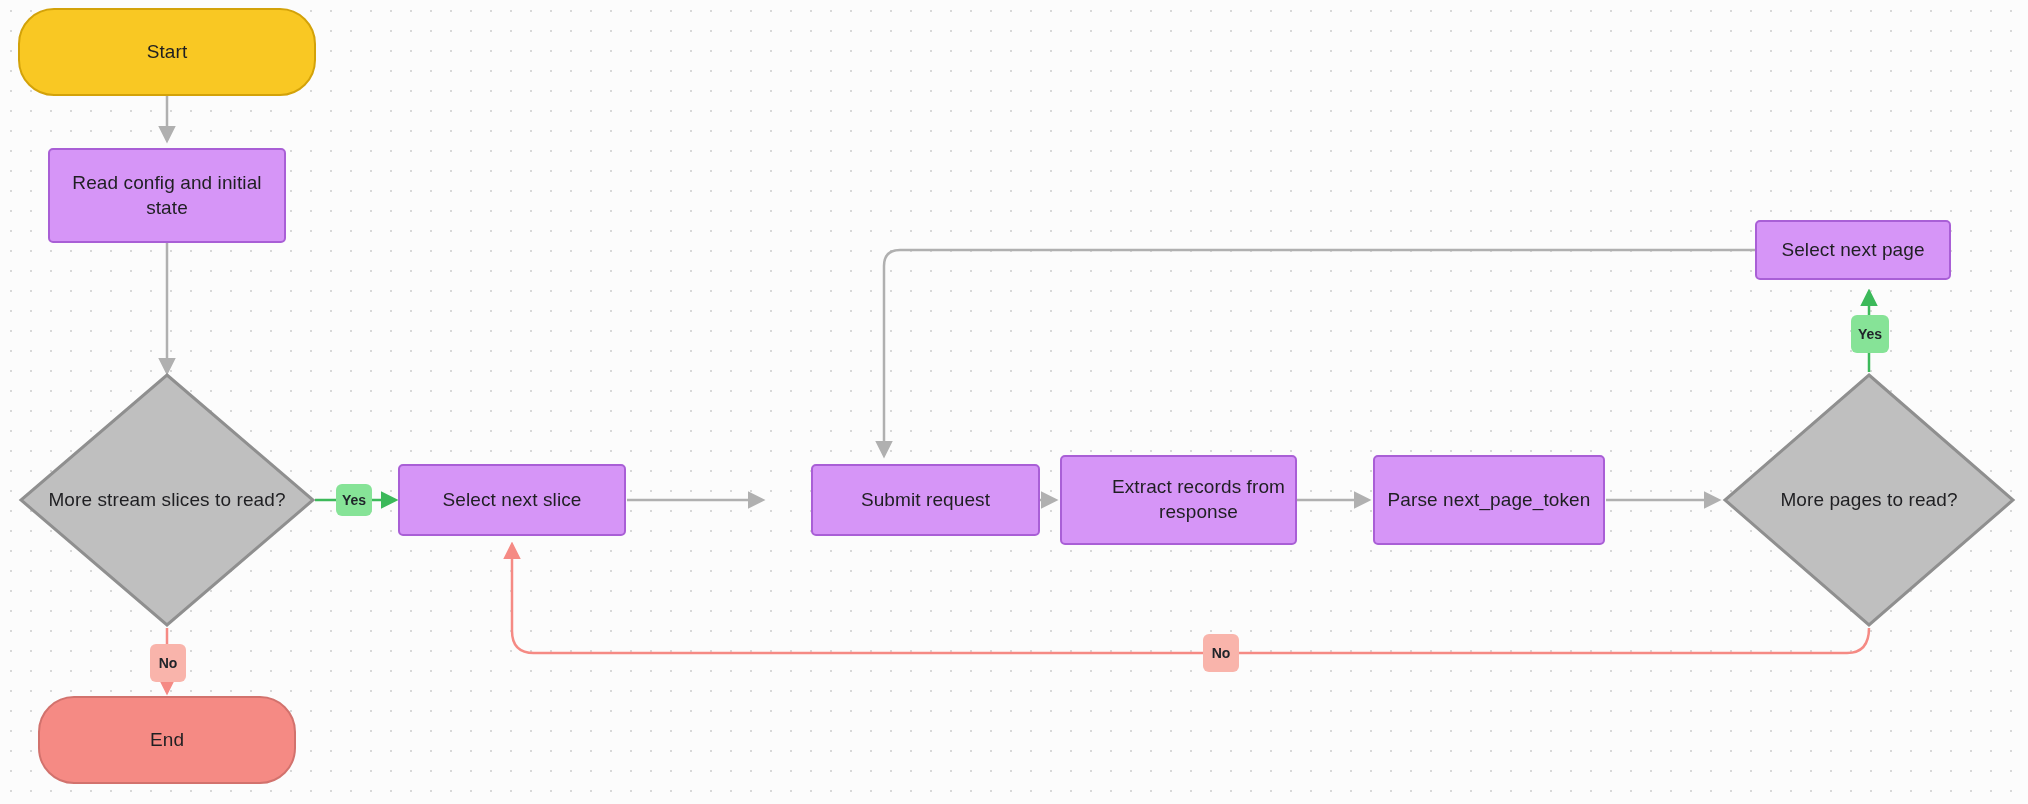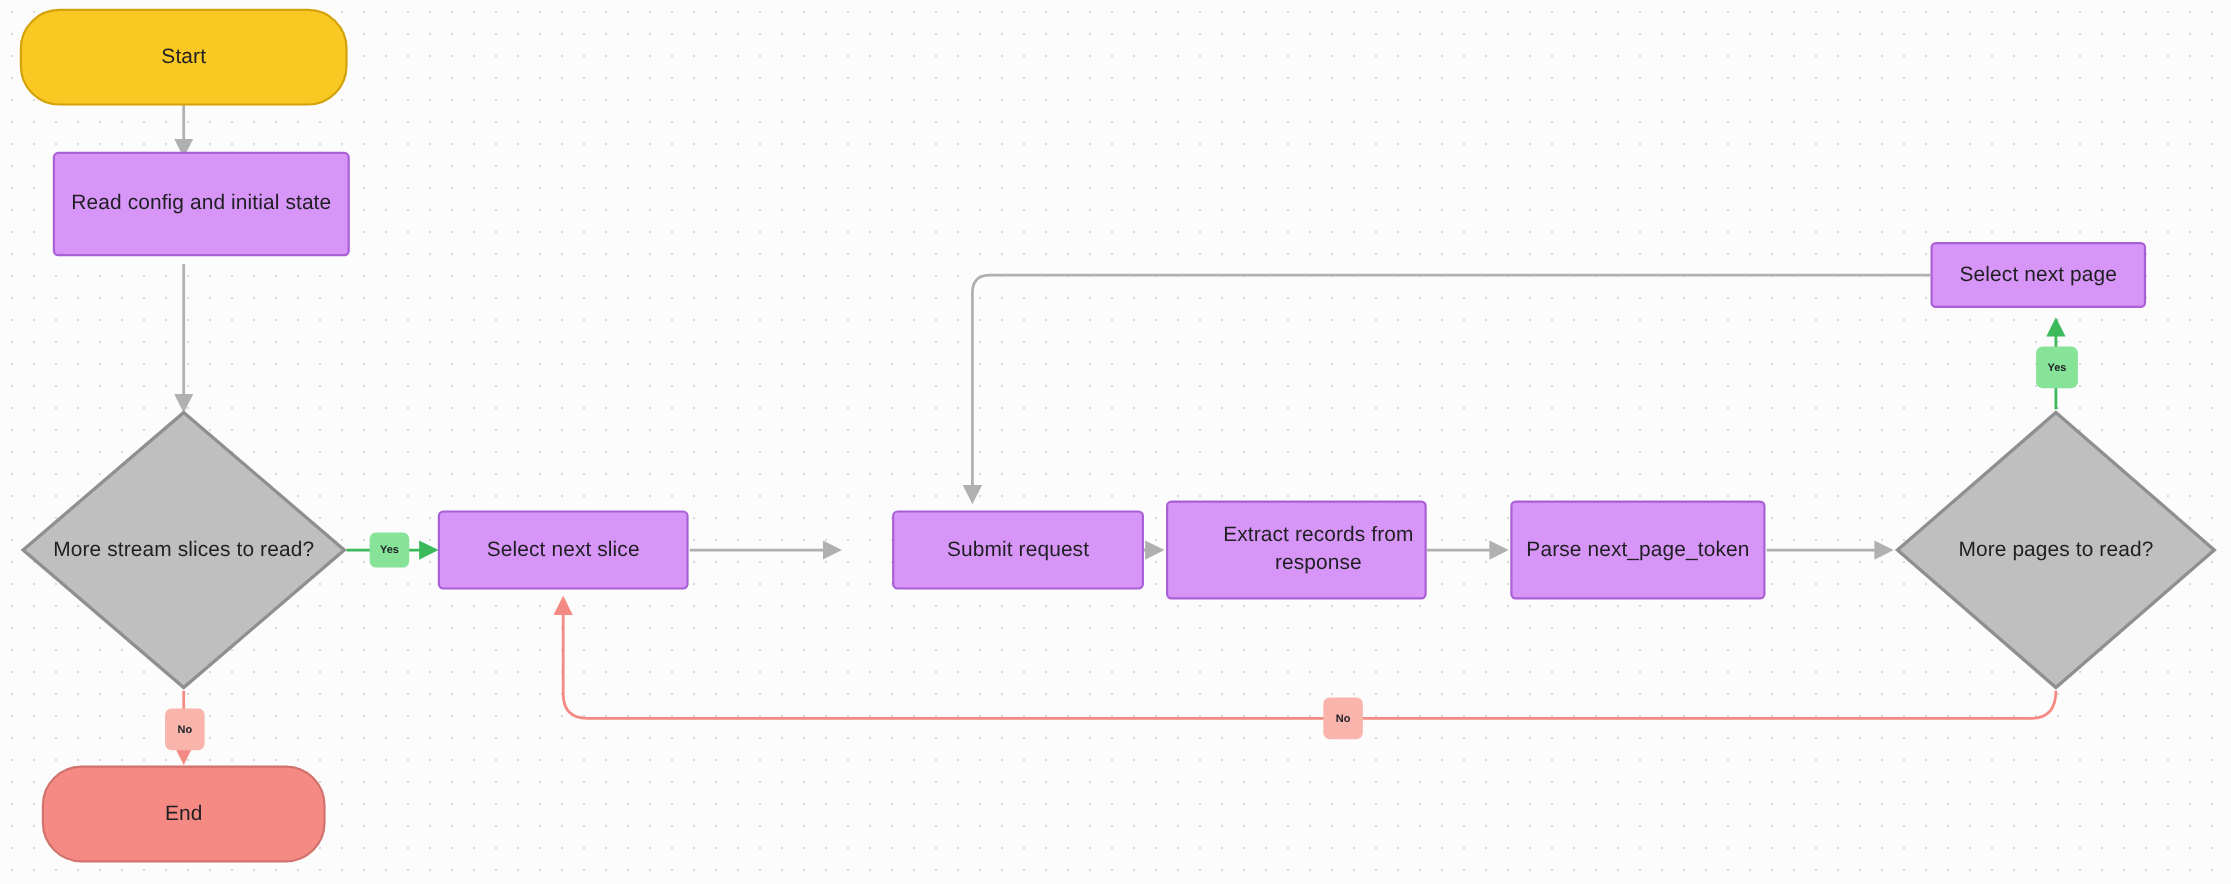--- a/index.html
+++ b/index.html
@@ -72,21 +72,21 @@
     position: relative;
     z-index: 2;
     padding: 0 18px;
   }
   .badge {
     position: absolute;
     box-sizing: border-box;
     display: flex;
     align-items: center;
     justify-content: center;
-    font-size: 10px;
+    font-size: 14px;
     font-weight: 600;
     border-radius: 6px;
     color: #20242a;
     z-index: 5;
     font-family: "Liberation Sans", sans-serif;
   }
   .badge-yes { background: #86e397; }
   .badge-no  { background: #f9b4ab; }
 </style>
 </head>
@@ -138,21 +138,21 @@
     <path d="M 1755 250 L 900 250 Q 884 250 884 266 L 884 455" fill="none" stroke="#b0b0b0" stroke-width="2.5" marker-end="url(#arrow-gray)"></path>
 
      back to Select next slice --&gt;
     <path d="M 1869 628 Q 1869 653 1847 653 L 534 653 Q 512 653 512 631 L 512 545" fill="none" stroke="#f58a84" stroke-width="2.5" marker-end="url(#arrow-red)"></path>
   </svg>
 
   <div class="node node-terminal node-start" style="left:18px; top:8px; width:298px; height:88px;">
     <span>Start</span>
   </div>
 
-  <div class="node node-process" style="left:48px; top:138px; width:270px; height:95px;">
+  <div class="node node-process" style="left:48px; top:148px; width:238px; height:95px;">
     <span>Read config and initial state</span>
   </div>
 
   <div class="node node-decision" style="left:18px; top:372px; width:298px; height:256px;">
     <svg class="diamond-shape" viewBox="0 0 298 256" preserveAspectRatio="none">
       <polygon points="149,3 295,128 149,253 3,128" fill="#bfbfbf" stroke="#8f8f8f" stroke-width="3"></polygon>
     </svg>
     <span class="diamond-label">More stream slices to read?</span>
   </div>
 

